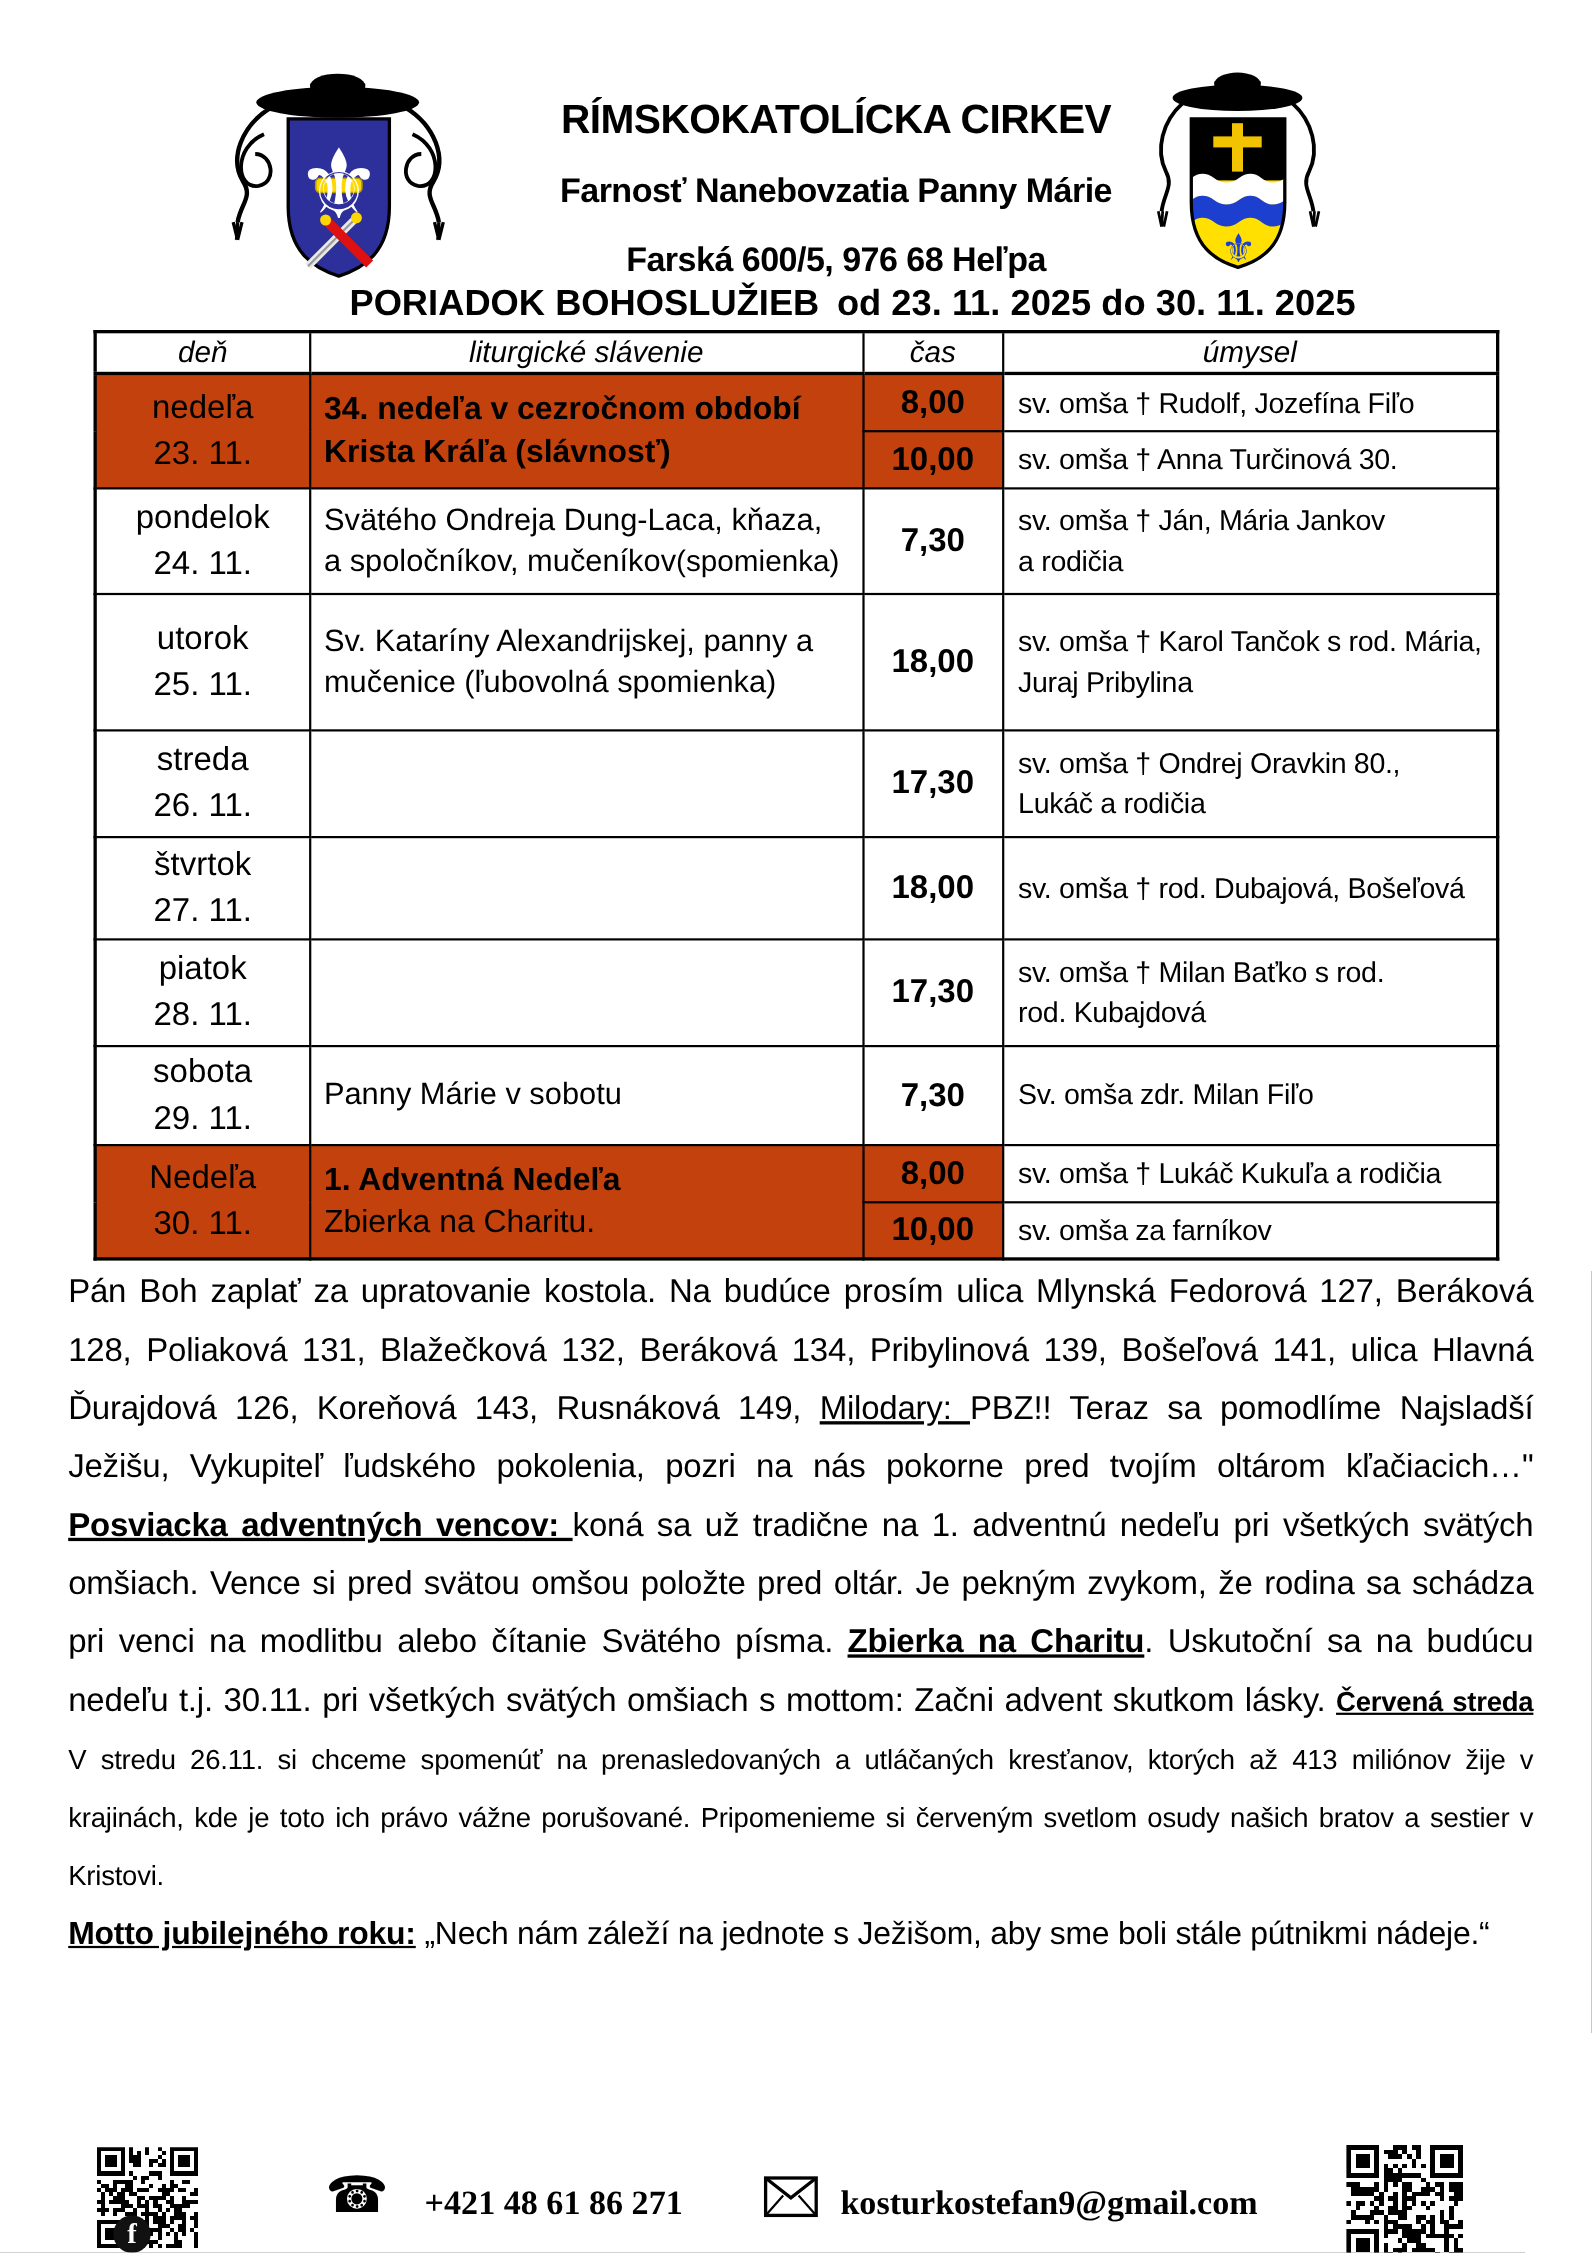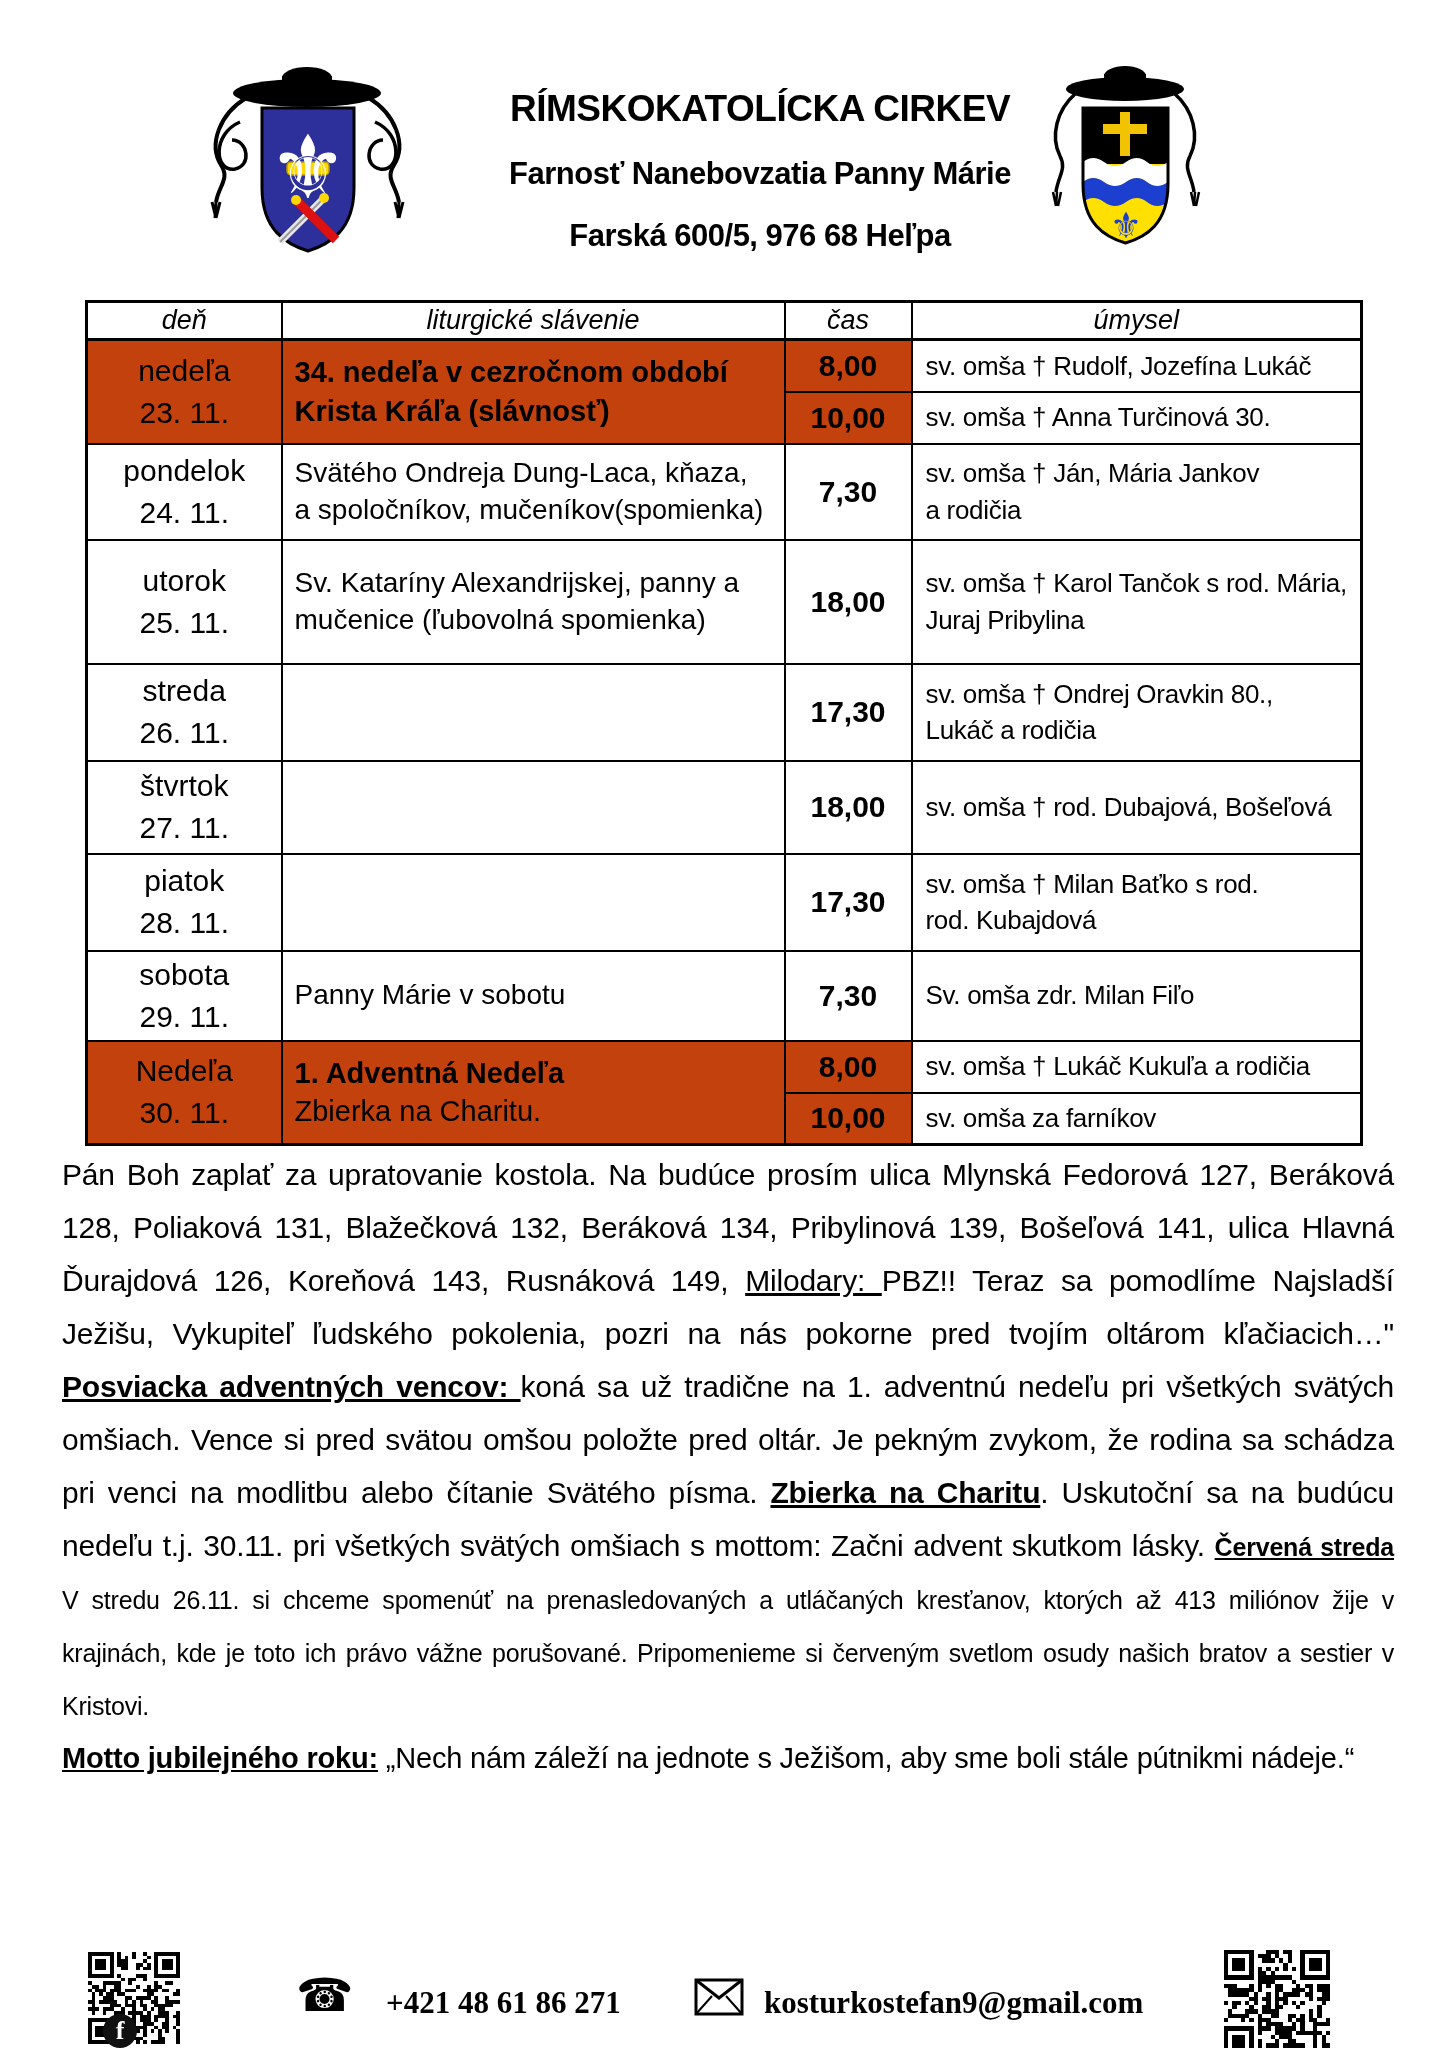--- a/index.html
+++ b/index.html
@@ -124,20 +124,23 @@
     </g>
     <path d="M41 56 h85 v76 c0 40 -22 53 -42.5 59 c-20.5 -6 -42.5 -19 -42.5 -59 z" fill="none" stroke="#000" stroke-width="3"></path>
   </svg>
 
   <div class="header-text">
     <div class="org-title">RÍMSKOKATOLÍCKA CIRKEV</div>
     <div class="parish-name">Farnosť Nanebovzatia Panny Márie</div>
     <div class="parish-address">Farská 600/5, 976 68 Heľpa</div>
   </div>
 
+  <div class="schedule-title-line">
+    <span>PORIADOK BOHOSLUŽIEB</span><span class="range">od  23. 11. 2025 do 30. 11. 2025</span>
+  </div>
 
   <table class="schedule">
     <colgroup>
         <col style="width:195px">
         <col style="width:503px">
         <col style="width:127px">
         <col style="width:450px">
       </colgroup>
     <thead>
       <tr>
@@ -150,21 +153,21 @@
     <tbody>
 
       <tr style="height:52px">
         <td class="day hl" rowspan="2">
             <span>nedeľa</span>
             <span>23. 11.</span>
           </td>
         <td class="feast hl b" rowspan="2" style="font-size:29px">34. nedeľa v cezročnom období
 Krista Kráľa (slávnosť)</td>
         <td class="time hl">8,00</td>
-        <td class="intent">sv. omša † Rudolf, Jozefína Lukáč</td>
+        <td class="intent">sv. omša † Rudolf, Jozefína Fiľo</td>
       </tr>
       <tr style="height:52px">
         <td class="time hl">10,00</td>
         <td class="intent">sv. omša  † Anna Turčinová 30.</td>
       </tr>
 
       <tr style="height:96px">
         <td class="day">
             <span>pondelok</span>
             <span>24. 11.</span>

